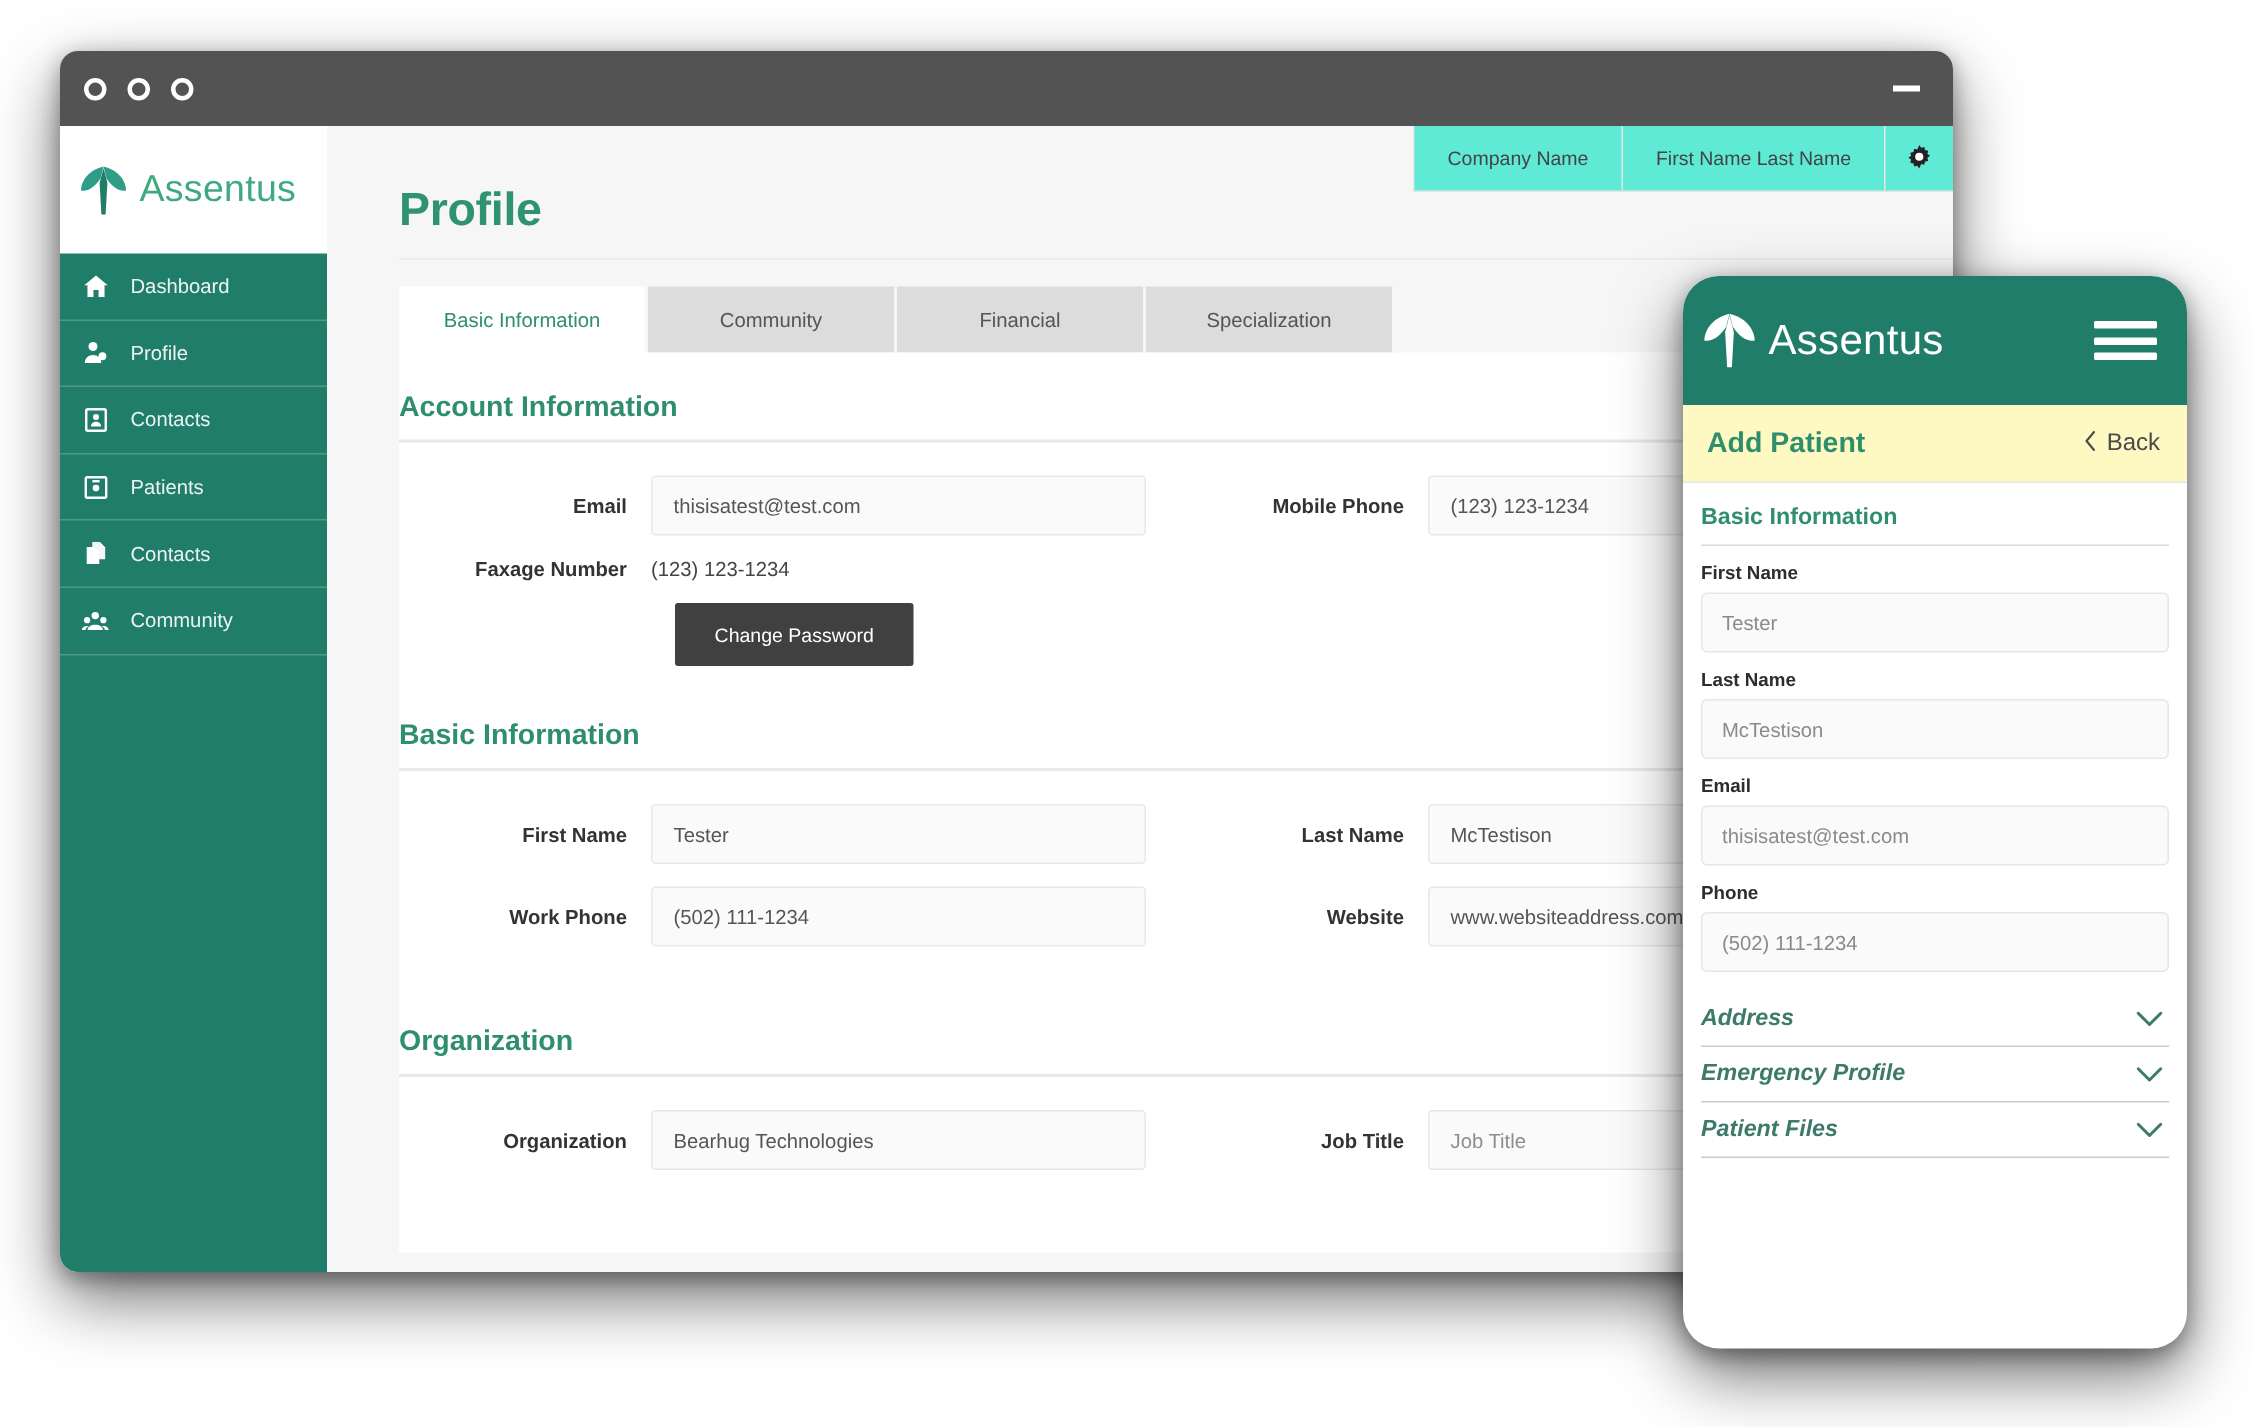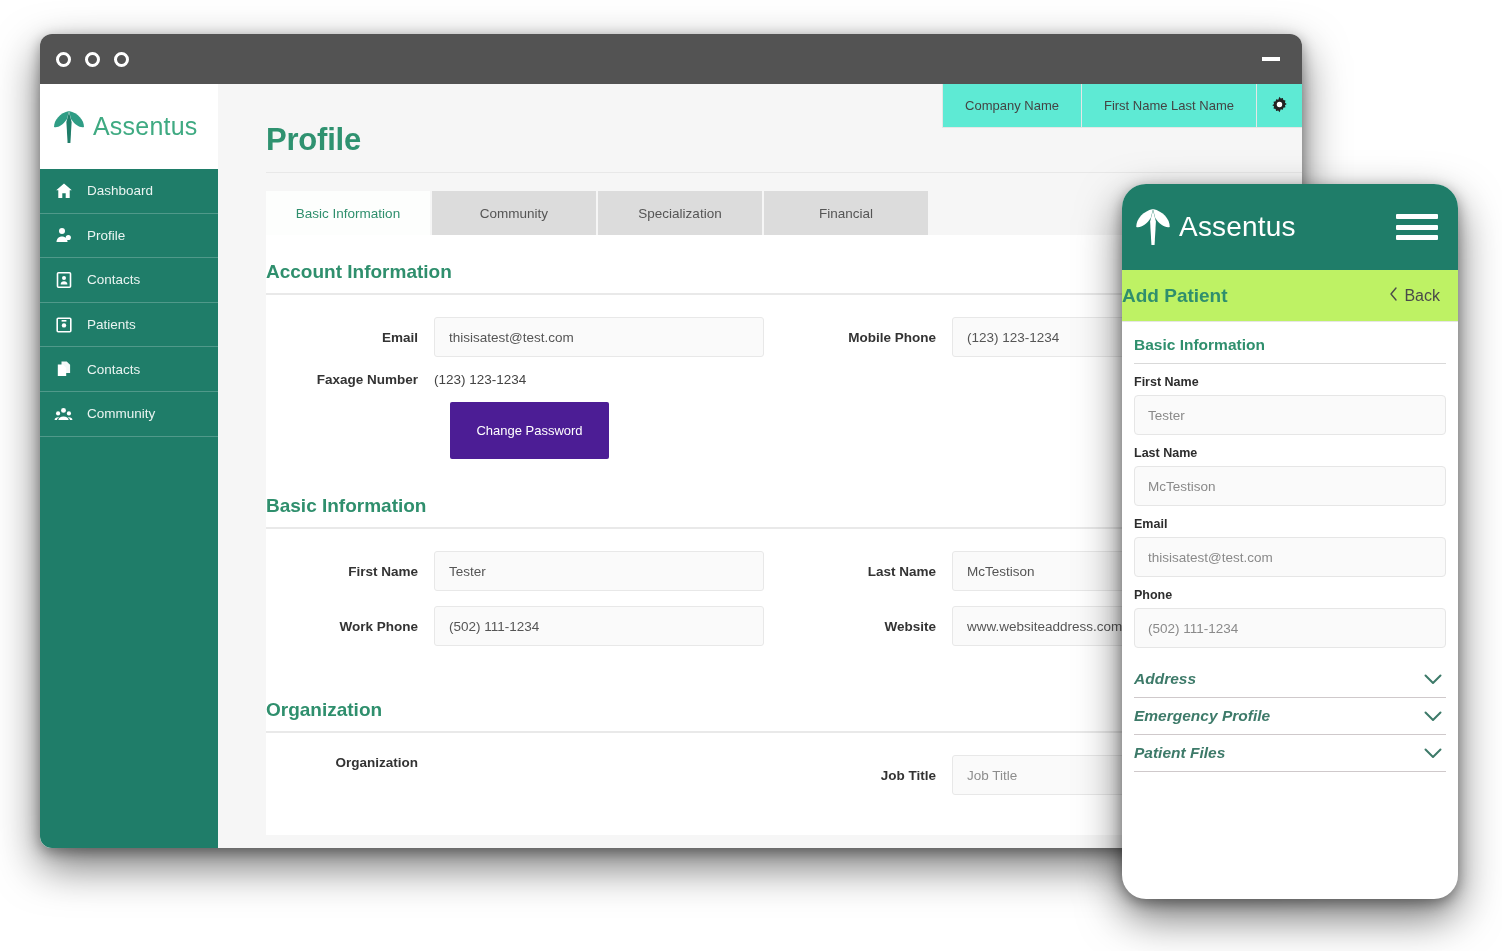--- a/index.html
+++ b/index.html
@@ -238,22 +238,22 @@
   }
   .field-static {
     font-size: 13.5px;
     color: #444;
   }
 
   .btn-primary {
     margin-left: 184px;
     margin-top: 10px;
     width: 159px;
-    height: 57px;
-    background: #4c1d95;
+    height: 42px;
+    background: #404040;
     color: #ffffff;
     font-size: 13px;
     display: flex;
     align-items: center;
     justify-content: center;
     border: none;
     border-radius: 2px;
     font-family: inherit;
   }
 
@@ -287,24 +287,24 @@
     width: 42px; height: 30px;
     display: flex;
     flex-direction: column;
     justify-content: space-between;
     padding: 2px 0;
   }
   #hamburger i { display: block; height: 5px; background: #ffffff; border-radius: 1px; }
 
   #m-subheader {
     height: 52px;
-    background: #bef264;
-    display: flex;
-    align-items: center;
-    padding: 0 18px 0 0;
+    background: #fef9c3;
+    display: flex;
+    align-items: center;
+    padding: 0 18px 0 16px;
     border-bottom: 1px solid #e6e6e6;
   }
   #m-subheader .m-title {
     font-size: 19px;
     font-weight: bold;
     color: #2f8f6d;
   }
   #m-back {
     margin-left: auto;
     font-size: 16px;
@@ -477,24 +477,24 @@
           <div id="title-rule"></div>
 
           <div id="tabs">
             <div class="tab active">
               <span>Basic Information</span>
             </div>
             <div class="tab">
               <span>Community</span>
             </div>
             <div class="tab">
+              <span>Financial</span>
+            </div>
+            <div class="tab">
               <span>Specialization</span>
-            </div>
-            <div class="tab">
-              <span>Financial</span>
             </div>
           </div>
 
           <div id="panel">
 
             <div class="section-head">
               <div class="section-title">Account Information</div>
               <div class="section-note"><span>This information will </span><b>not</b></div>
             </div>
             <div class="section-rule"></div>
@@ -551,20 +551,21 @@
             <div class="section-head" style="padding-top:38px;">
               <div class="section-title">Organization</div>
               <div class="section-note"><span>This information will</span></div>
             </div>
             <div class="section-rule"></div>
 
             <div class="form-grid">
               <div class="col">
                 <div class="field-row">
                   <div class="field-label">Organization</div>
+                  <div class="field-input">Bearhug Technologies</div>
                 </div>
               </div>
               <div class="col">
                 <div class="field-row">
                   <div class="field-label">Job Title</div>
                   <div class="field-input" style="color:#8d8d8d;">Job Title</div>
                 </div>
               </div>
             </div>
 

